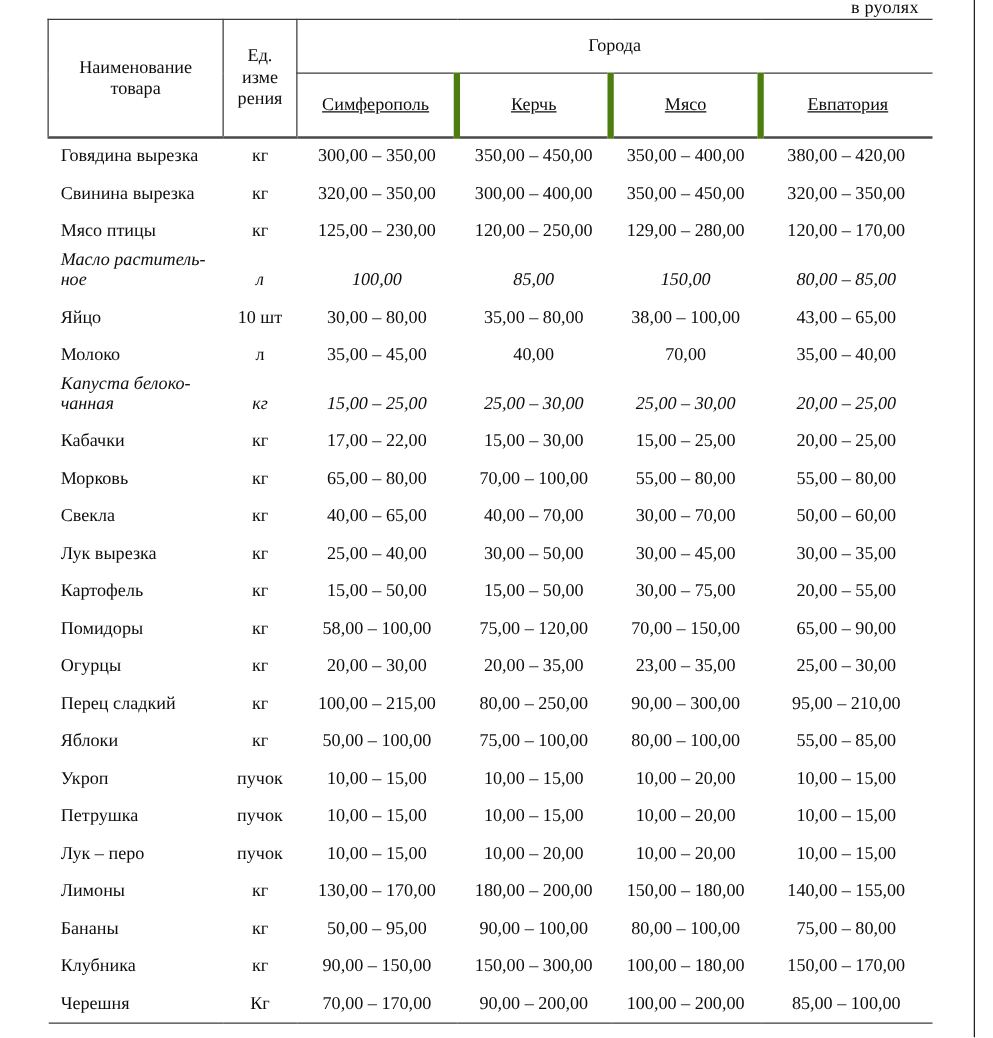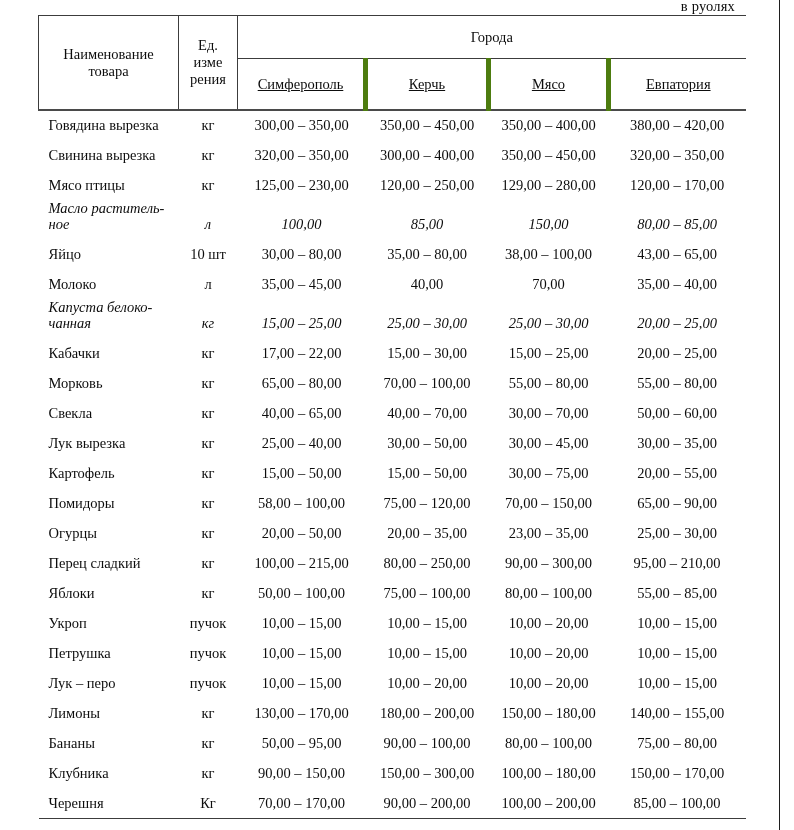--- a/index.html
+++ b/index.html
@@ -175,21 +175,21 @@
         <td class="name">Помидоры</td>
         <td>кг</td>
         <td>58,00 – 100,00</td>
         <td>75,00 – 120,00</td>
         <td>70,00 – 150,00</td>
         <td>65,00 – 90,00</td>
       </tr>
       <tr>
         <td class="name">Огурцы</td>
         <td>кг</td>
-        <td>20,00 – 50,00</td>
+        <td>20,00 – 30,00</td>
         <td>20,00 – 35,00</td>
         <td>23,00 – 35,00</td>
         <td>25,00 – 30,00</td>
       </tr>
       <tr>
         <td class="name">Перец сладкий</td>
         <td>кг</td>
         <td>100,00 – 215,00</td>
         <td>80,00 – 250,00</td>
         <td>90,00 – 300,00</td>

